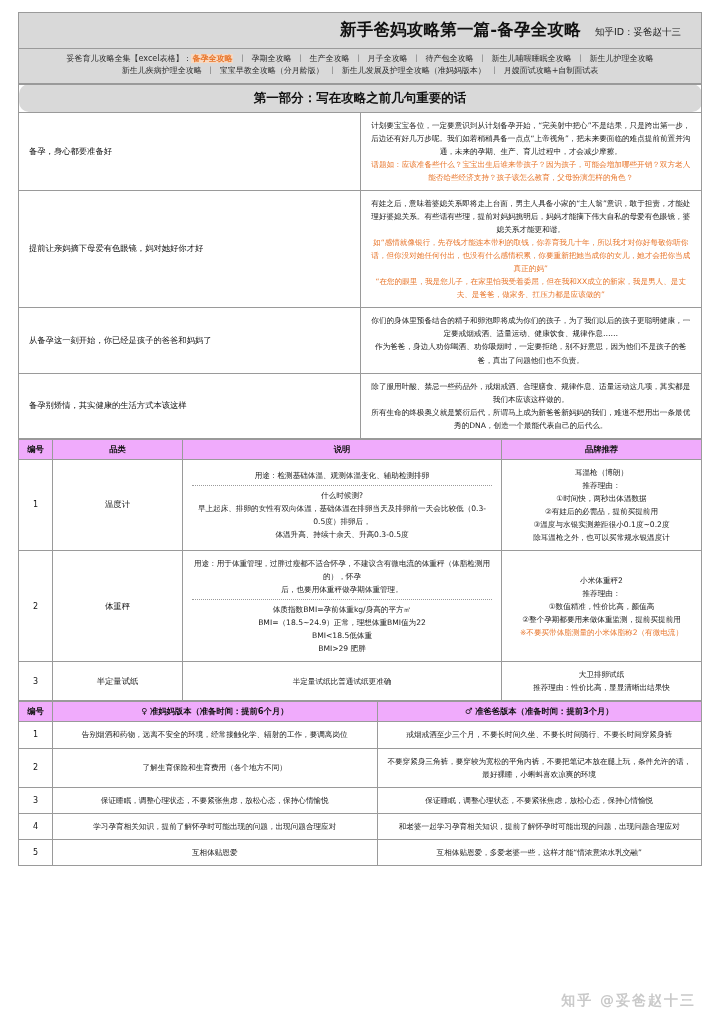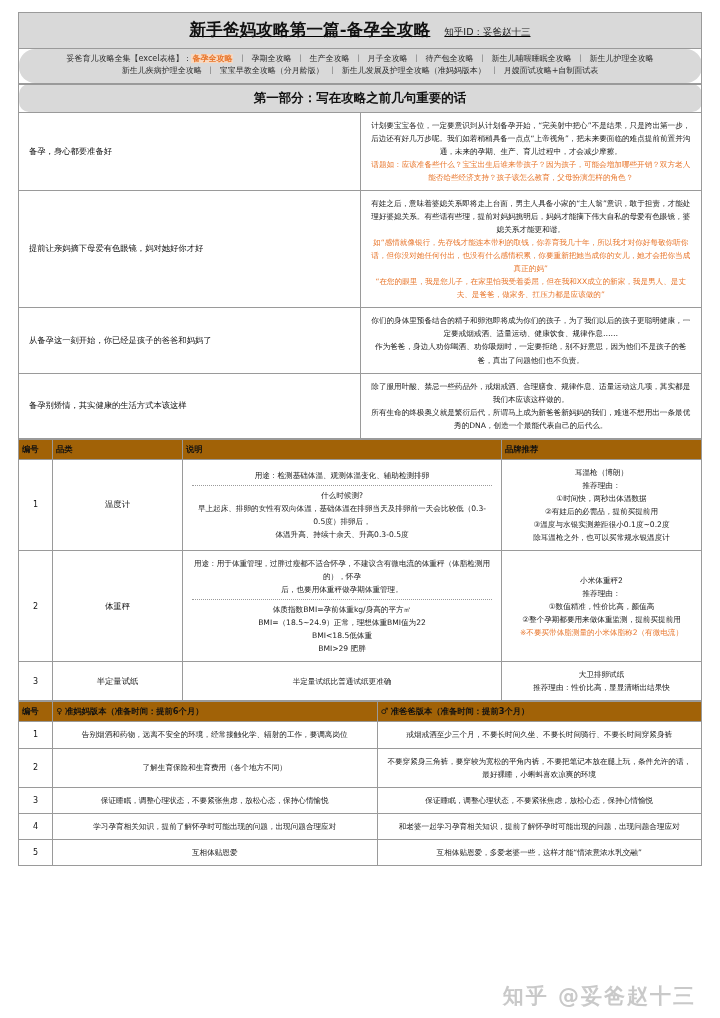--- a/index.html
+++ b/index.html
@@ -9,52 +9,52 @@
     font-family:"DejaVu Sans","Liberation Sans",sans-serif;
     overflow:hidden;
   }
   .page { width:720px; height:1018px; position:relative; padding:12px 18px 0 18px; }
 
   table.sheet { width:100%; border-collapse:collapse; table-layout:fixed; }
   table.sheet td, table.sheet th { border:1px solid #9a9a9a; vertical-align:middle; }
 
   
   .doc-title-cell {
-    background:#d9d9d9; text-align:center; padding:6px 4px 7px 4px;text-decoration:underline;
+    background:#d9d9d9; text-align:right; padding:6px 20px 7px 4px;
   }
   .doc-title { font-size:16.5px; font-weight:bold; color:#111; letter-spacing:.2px; }
   .doc-id { font-size:9.5px; font-weight:normal; color:#222; margin-left:14px; }
 
-  .nav-cell { background:#d9d9d9; text-align:center; padding:4px 6px 5px 6px; line-height:1.55;border-radius:16px; }
+  .nav-cell { background:#d9d9d9; text-align:center; padding:4px 6px 5px 6px; line-height:1.55; }
   .nav-line { font-size:8px; color:#2b2b2b; }
   .nav-sep { color:#777; margin:0 5px; }
   .nav-cur { color:#e8762c; font-weight:bold; background:#f7d9c2; padding:0 1px; }
 
   
   .sec-bar {
     background:#d9d9d9; text-align:center; font-size:12.5px; font-weight:bold;
     color:#111; padding:5px 4px;border-radius:10px;
   }
   .sec-bar.left { text-align:left; padding-left:14px; }
 
   
   .lbl { font-size:8.3px; color:#111; padding:7px 10px; line-height:1.65; }
   .body { font-size:7.6px; color:#1a1a1a; padding:6px 9px; line-height:1.72; }
   .body p { margin:0;text-align:center; }
   .or { color:#e8762c; }
   .bold { font-weight:normal; }
   .num { text-align:center; font-size:8px; color:#111; }
-  .hdr { background:#a16207; text-align:left; font-size:8.3px; font-weight:bold; color:#111; padding:4px 3px; }
+  .hdr { background:#f0abfc; text-align:center; font-size:8.3px; font-weight:bold; color:#111; padding:4px 3px; }
   .dots { border-top:1px dotted #9b9b9b; margin:3px 0 3px 0; height:0; }
   .vtxt { text-align:center; font-size:8.3px; color:#111; }
 
   
   .wm {
     position:absolute; right:24px; bottom:8px;
-    font-size:21px; color:#c9c9c9; font-weight:bold; letter-spacing:2px;
+    font-size:14px; color:#c9c9c9; font-weight:bold; letter-spacing:2px;
     white-space:nowrap; pointer-events:none;
   }
 </style>
 </head>
 <body>
 
 <div class="page">
 
   <table class="sheet">
     <tbody>

